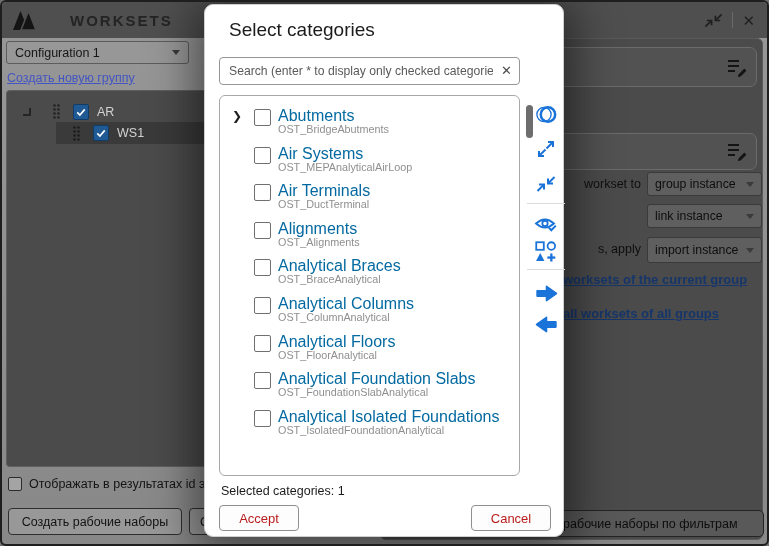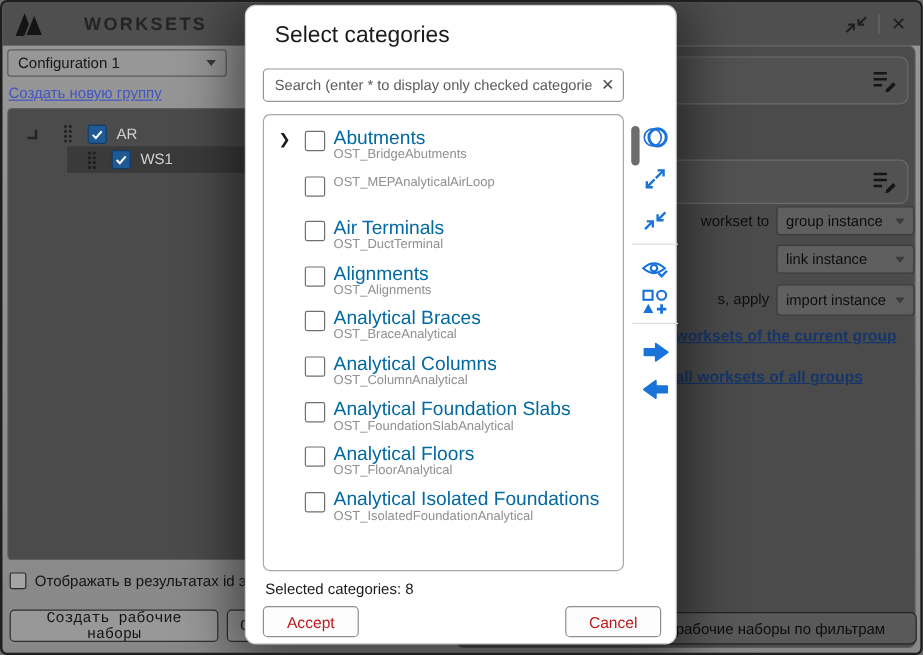--- a/index.html
+++ b/index.html
@@ -23,21 +23,21 @@
   .trow{position:absolute;left:0;width:100%;height:21px;display:flex;align-items:center;}
   .trow.sel{background:#3a3a3a;left:49px;width:calc(100% - 49px);height:22px;}
   .twisty{width:8px;height:8px;border-bottom:2px solid #242424;border-right:2px solid #242424;}
   .tlabel{font-size:12.5px;color:#d2d2d2;margin-left:8px;}
   .tcheck{width:16px;height:16px;background:#1f5a95;border:1px solid #123c68;border-radius:2px;margin-left:13px;display:flex;align-items:center;justify-content:center;}
   .handle{display:flex;}
   .idsrow{position:absolute;left:6px;top:475px;display:flex;align-items:center;gap:7px;}
   .idsbox{width:14px;height:14px;border:1.6px solid #2b2b2b;background:#a4a4a4;border-radius:2px;}
   .idslabel{font-size:12.5px;color:#141414;}
   .gbtn{position:absolute;height:27px;background:#989898;border:1px solid #2f2f2f;border-radius:4px;font-size:12.5px;color:#131313;
-        display:flex;align-items:center;justify-content:center;font-family:Liberation Mono, monospace;}
+        display:flex;align-items:center;justify-content:center;font-family:Liberation Sans, sans-serif;}
   .btn-create{left:6px;top:506px;width:174px;}
   .btn-cut{left:187px;top:506px;width:130px;justify-content:flex-start;padding-left:10px;}
   
   .rpanel{position:absolute;left:378px;top:36px;width:383px;height:502px;background:#4b4b4b;border:1px solid #5a5a5a;border-radius:6px;}
   .rbox{position:absolute;left:18px;right:5px;background:#525252;border:1px solid #6b6b6b;border-radius:7px;display:flex;align-items:center;justify-content:flex-end;padding-right:8px;}
   .rbox1{top:8px;height:40px;}
   .rbox2{top:94px;height:37px;}
   .rlabel{position:absolute;width:140px;text-align:right;font-size:12.5px;color:#0f0f0f;white-space:nowrap;}
   .rcombo{position:absolute;left:266px;width:115px;height:24px;background:#5f5f5f;border:1px solid #3a3a3a;border-radius:3px;
           display:flex;align-items:center;padding:0 7px;font-size:12.3px;color:#0d0d0d;white-space:nowrap;}
@@ -229,20 +229,21 @@
         <span class="ccheck"></span>
         <span class="ctext">
             <div class="cname">Abutments</div>
             <div class="ccode">OST_BridgeAbutments</div>
           </span>
       </div>
       <div class="cat">
         <span class="chev"></span>
         <span class="ccheck"></span>
         <span class="ctext">
+            <div class="cname">Air Systems</div>
             <div class="ccode">OST_MEPAnalyticalAirLoop</div>
           </span>
       </div>
       <div class="cat">
         <span class="chev"></span>
         <span class="ccheck"></span>
         <span class="ctext">
             <div class="cname">Air Terminals</div>
             <div class="ccode">OST_DuctTerminal</div>
           </span>
@@ -268,30 +269,30 @@
         <span class="ccheck"></span>
         <span class="ctext">
             <div class="cname">Analytical Columns</div>
             <div class="ccode">OST_ColumnAnalytical</div>
           </span>
       </div>
       <div class="cat">
         <span class="chev"></span>
         <span class="ccheck"></span>
         <span class="ctext">
+            <div class="cname">Analytical Floors</div>
+            <div class="ccode">OST_FloorAnalytical</div>
+          </span>
+      </div>
+      <div class="cat">
+        <span class="chev"></span>
+        <span class="ccheck"></span>
+        <span class="ctext">
             <div class="cname">Analytical Foundation Slabs</div>
             <div class="ccode">OST_FoundationSlabAnalytical</div>
-          </span>
-      </div>
-      <div class="cat">
-        <span class="chev"></span>
-        <span class="ccheck"></span>
-        <span class="ctext">
-            <div class="cname">Analytical Floors</div>
-            <div class="ccode">OST_FloorAnalytical</div>
           </span>
       </div>
       <div class="cat">
         <span class="chev"></span>
         <span class="ccheck"></span>
         <span class="ctext">
             <div class="cname">Analytical Isolated Foundations</div>
             <div class="ccode">OST_IsolatedFoundationAnalytical</div>
           </span>
       </div>
@@ -350,18 +351,18 @@
             <path d="M2 5.5 h9 V1.2 L20.5 8 L11 14.8 V10.5 H2 z" fill="#1a73d8" stroke="#1a73d8" stroke-width="1.5" stroke-linejoin="round"></path>
           </svg>
       </div>
       <div class="railbtn" style="top:306px;">
         <svg width="23" height="17" viewBox="0 0 22 16">
             <path d="M2 5.5 h9 V1.2 L20.5 8 L11 14.8 V10.5 H2 z" fill="#1a73d8" stroke="#1a73d8" stroke-width="1.5" stroke-linejoin="round" transform="scale(-1,1) translate(-22,0)"></path>
           </svg>
       </div>
     </div>
 
-    <div class="msummary">Selected categories: 8</div>
+    <div class="msummary">Selected categories: 1</div>
     <button class="mbtn maccept">Accept</button>
     <button class="mbtn mcancel">Cancel</button>
   </div>
 
 </div>
 
 </body></html>

